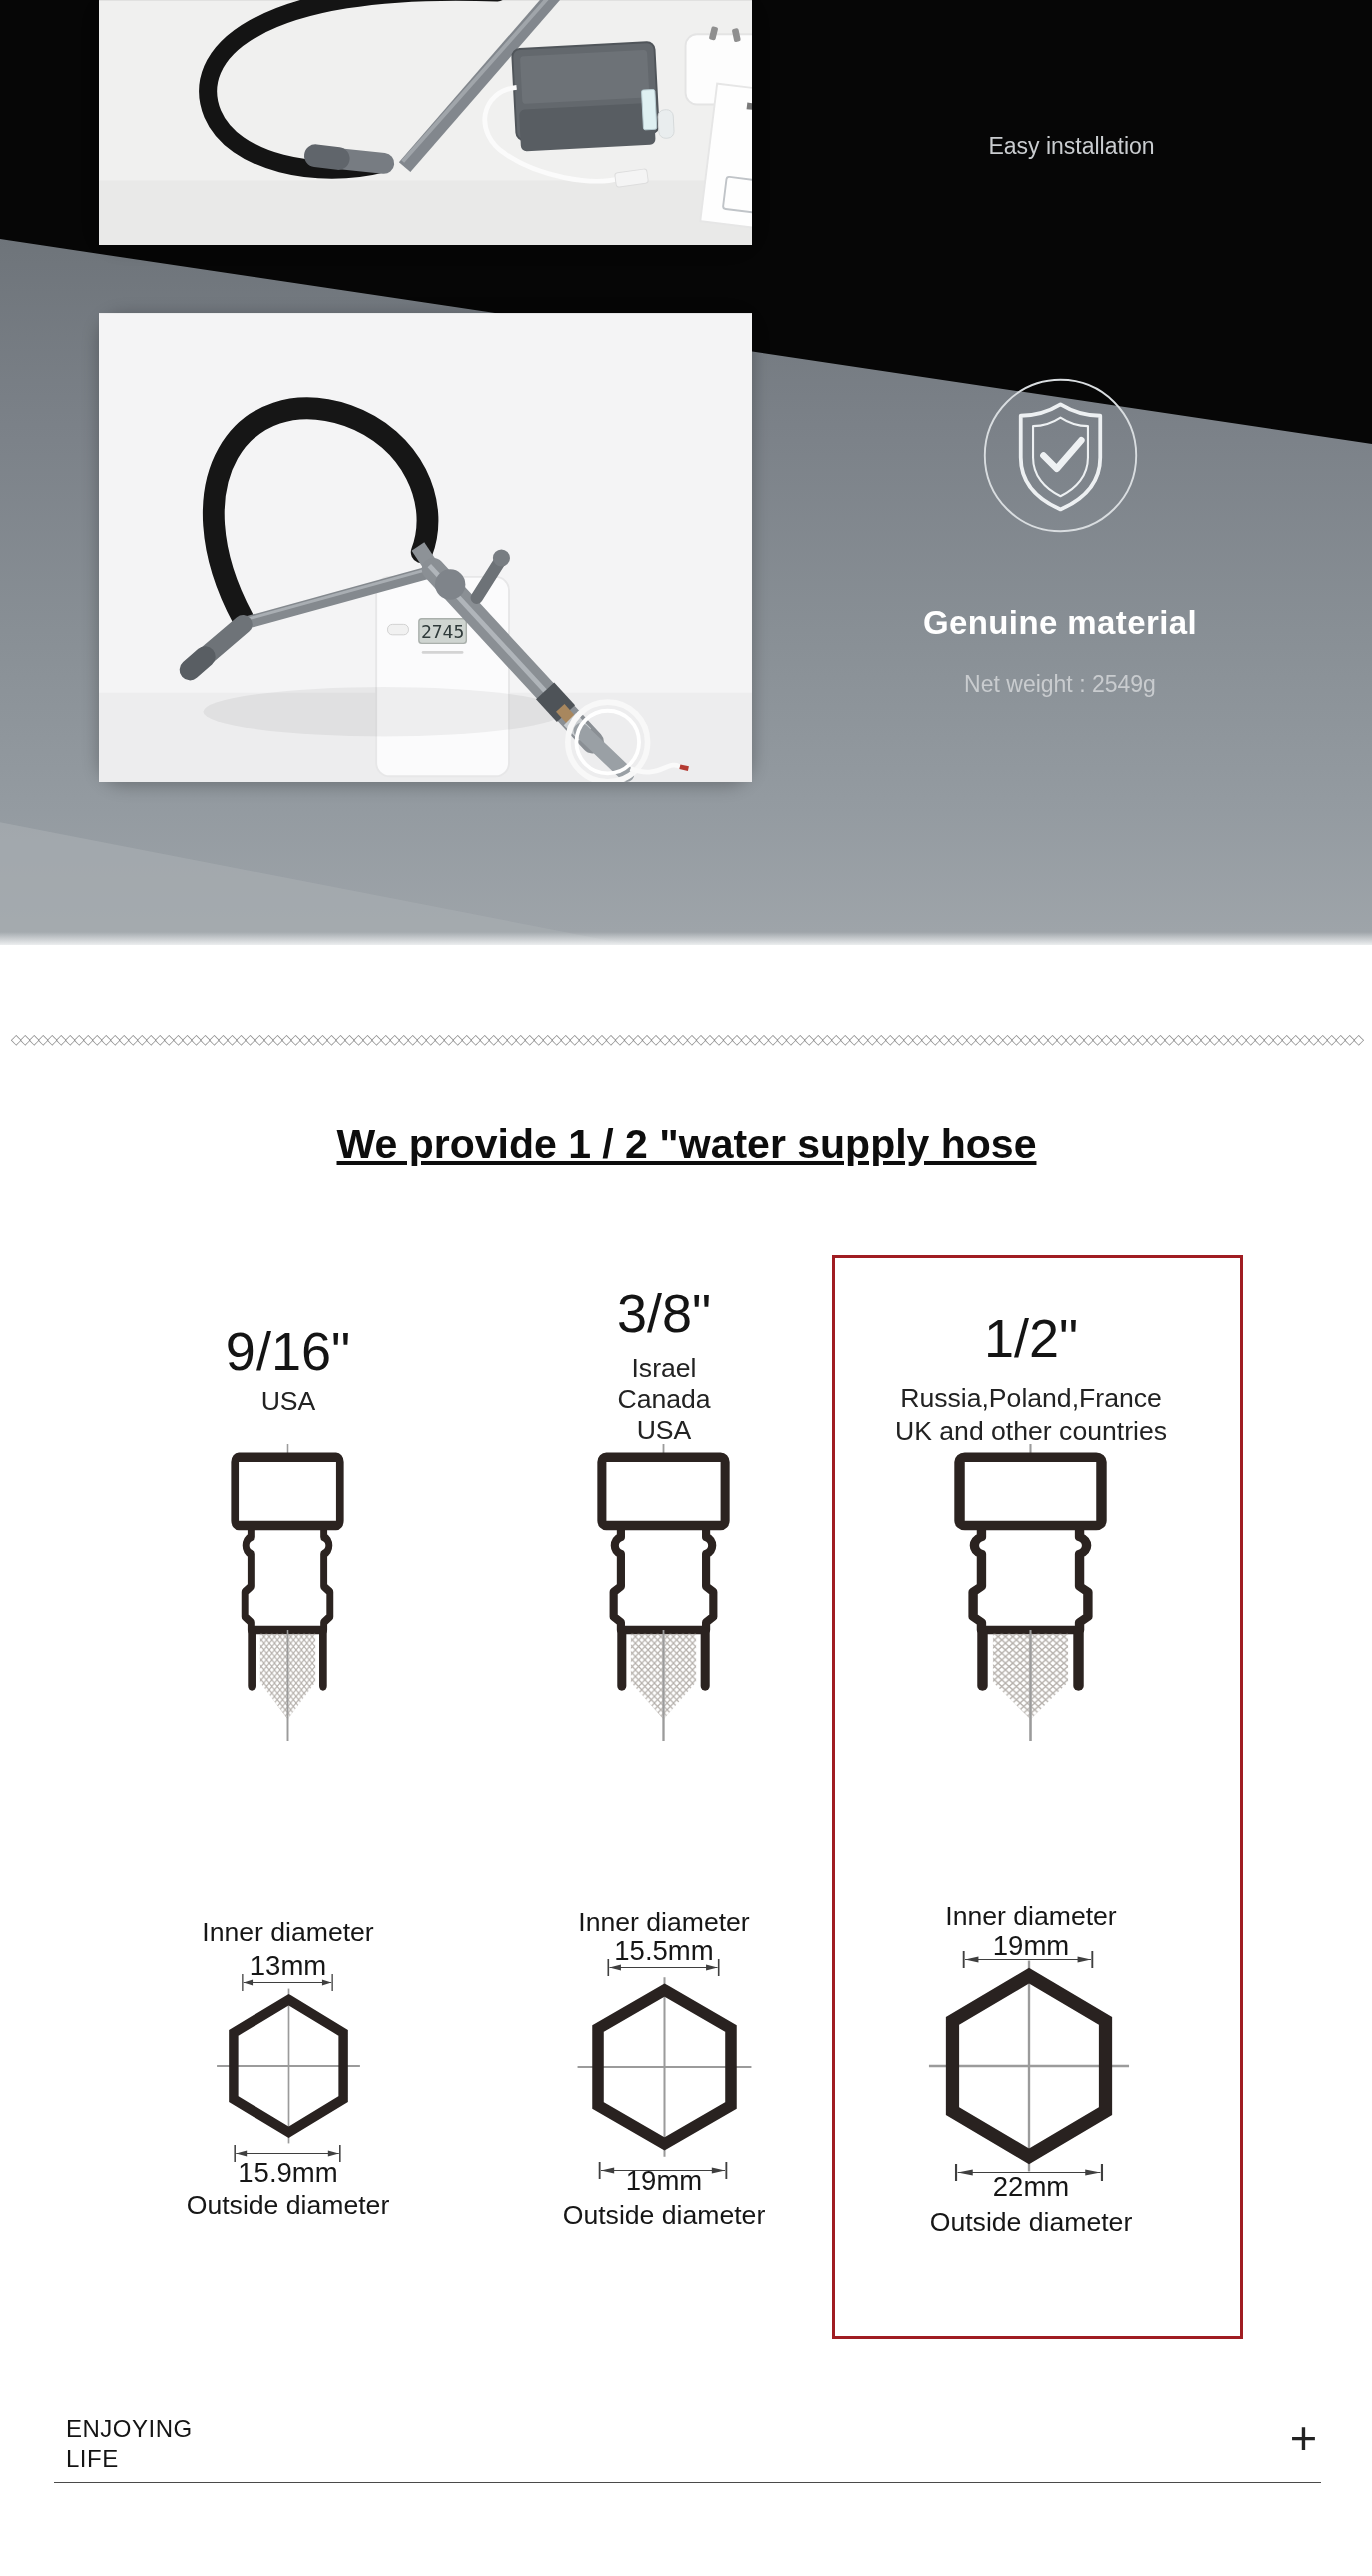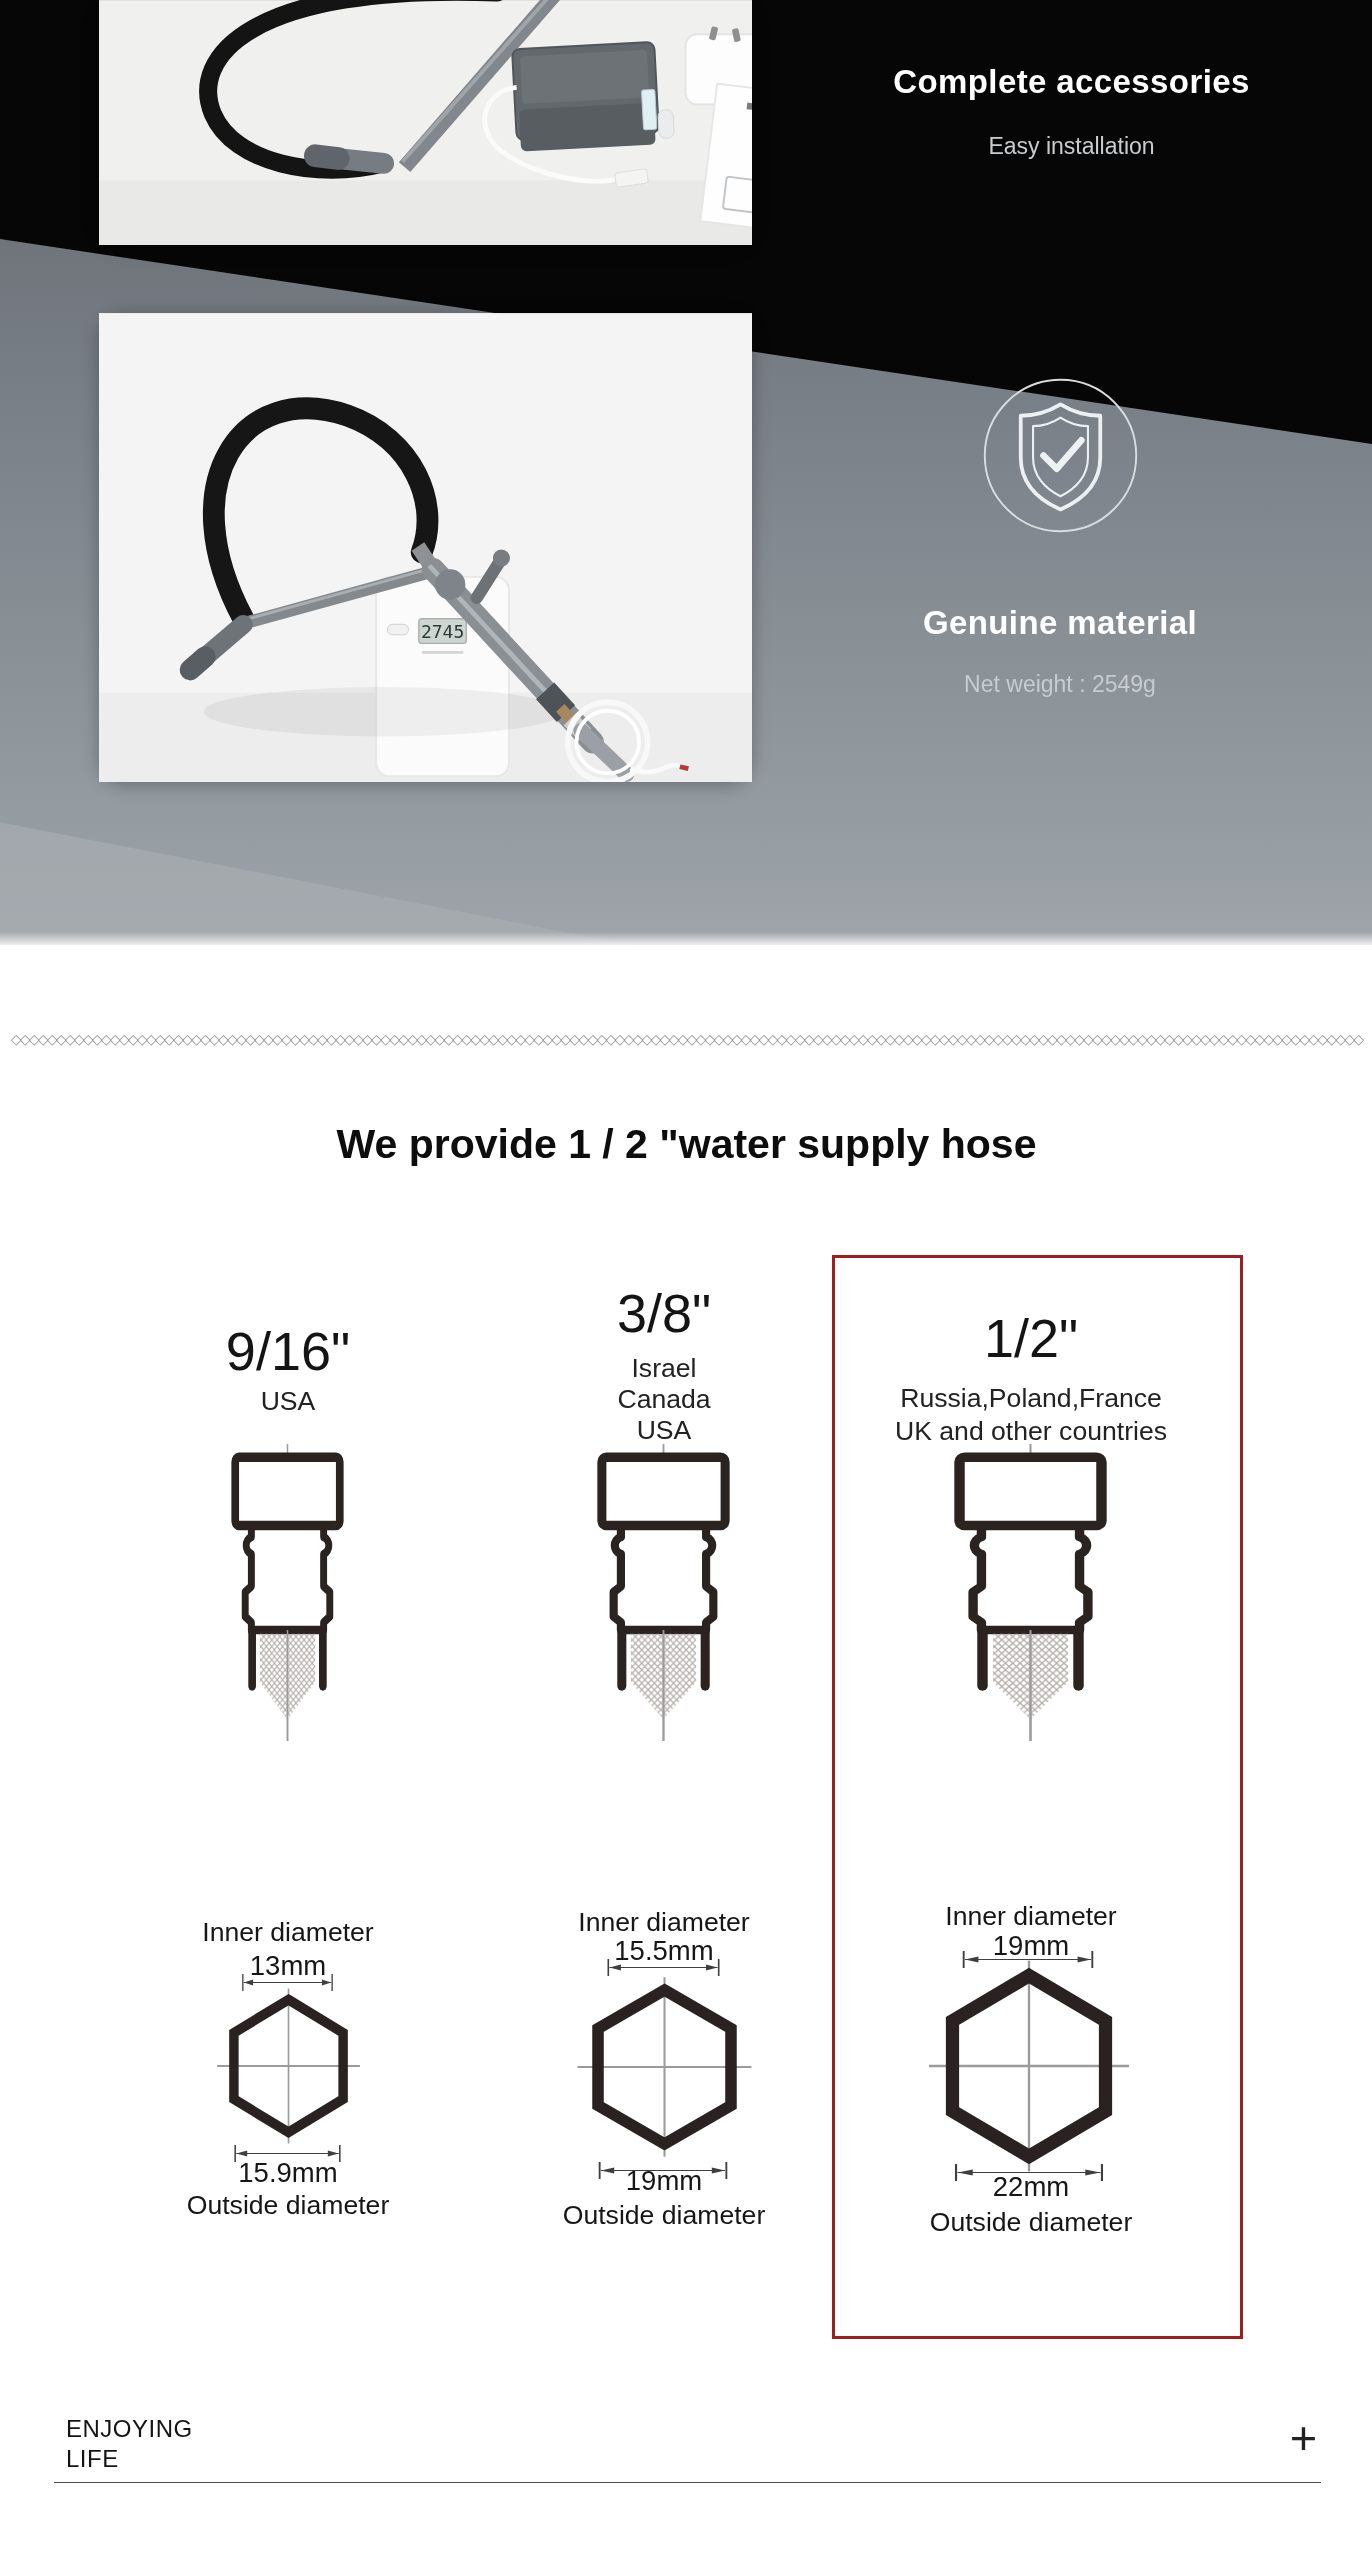--- a/index.html
+++ b/index.html
@@ -28,21 +28,21 @@
   .shield{position:absolute;left:981px;top:376px;width:159px;height:159px;}
   .f2t{left:855px;top:604px;width:410px;}
   .f2s{left:855px;top:671px;width:410px;}
 
   
   .divider{position:absolute;top:1031px;left:0;width:1373px;height:17px;line-height:16px;
     font-size:14.2px;letter-spacing:-1.9px;color:#8f8f8f;white-space:nowrap;overflow:hidden;text-align:center;}
 
   
   .heading{position:absolute;top:1117px;left:0;width:1373px;text-align:center;
-    font-size:41px;line-height:54px;font-weight:600;color:#0d0d0d;}
+    font-size:41px;line-height:54px;font-weight:600;color:#0d0d0d;text-decoration:underline;}
 
   
   .redbox{position:absolute;left:832px;top:1255px;width:411px;height:1084px;
     border:3.8px solid #a01d22;box-sizing:border-box;background:transparent;}
 
   
   .cw{position:absolute;width:304px;text-align:center;}
   .size{font-size:54px;line-height:59px;font-weight:400;color:#141414;}
   .regions{font-size:26.6px;color:#222;}
   .dimlabel{font-size:26.6px;line-height:30px;color:#161616;}
@@ -130,21 +130,20 @@
           <rect x="642" y="96" width="142" height="146" fill="#fefefe" stroke="#e6e6e6" stroke-width="2"></rect>
           <rect x="676" y="112" width="72" height="7" fill="#7a7a7a"></rect>
           <rect x="686" y="124" width="52" height="3" fill="#bdbdbd"></rect>
           <rect x="688" y="133" width="48" height="9" rx="4" fill="#2e2e2e"></rect>
           <path d="M700,190 v-22 h20 v7 h-9" fill="none" stroke="#9aa0a5" stroke-width="2.5"></path>
           <rect x="664" y="192" width="86" height="34" rx="3" fill="none" stroke="#c0c4c8" stroke-width="2"></rect>
         </g>
       </svg>
     </div>
 
-    <div class="feat feat-title f1t">Complete accessories</div>
     <div class="feat feat-sub f1s">Easy installation</div>
 
     <div class="photo photo2">
       <svg viewBox="0 0 688 494" width="653" height="469">
         <rect x="0" y="0" width="688" height="494" fill="#f4f4f5"></rect>
         <rect x="0" y="400" width="688" height="94" fill="#ededee"></rect>
         <g>
           <rect x="292" y="278" width="140" height="210" rx="14" fill="#fbfbfc" stroke="#e7e7e8" stroke-width="2"></rect>
           <rect x="337" y="322" width="50" height="26" rx="3" fill="#cfd5d1" stroke="#aab0ac" stroke-width="1.5"></rect>
           <text x="362" y="342" text-anchor="middle" font-family="DejaVu Sans Mono, monospace" font-size="19" fill="#2f3a3a">2745</text>

